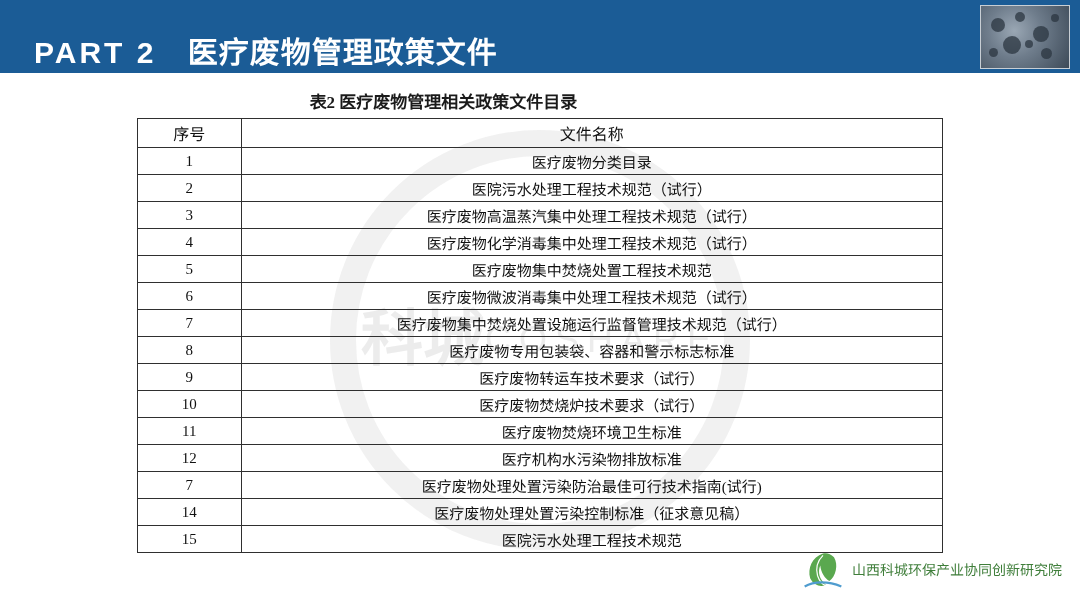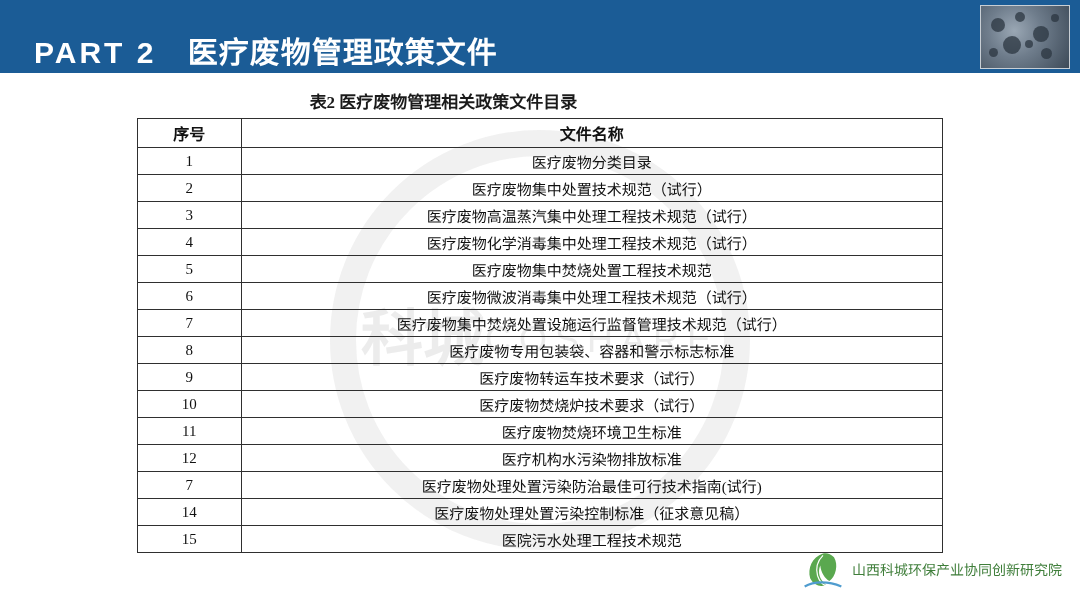--- a/index.html
+++ b/index.html
@@ -112,21 +112,21 @@
   }
   .doc-table th, .doc-table td {
     border: 1px solid #2f2f2f;
     text-align: center;
     font-family: "Liberation Serif", serif;
     color: #111111;
     background: transparent;
   }
   .doc-table th {
     font-size: 16px;
-    font-weight: bold;
+    font-weight: normal;
     height: 26px;
     padding: 1px 0;
   }
   .doc-table td {
     font-size: 15px;
     height: 24px;
     padding: 1px 0;
   }
   .col-seq { width: 103px; }
   .col-name { width: 703px; }
@@ -200,21 +200,21 @@
       <th class="col-name">文件名称</th>
     </tr>
   </thead>
   <tbody>
     <tr>
         <td>1</td>
         <td>医疗废物分类目录</td>
       </tr>
     <tr>
         <td>2</td>
-        <td>医疗废物集中处置技术规范（试行）</td>
+        <td>医院污水处理工程技术规范（试行）</td>
       </tr>
     <tr>
         <td>3</td>
         <td>医疗废物高温蒸汽集中处理工程技术规范（试行）</td>
       </tr>
     <tr>
         <td>4</td>
         <td>医疗废物化学消毒集中处理工程技术规范（试行）</td>
       </tr>
     <tr>

